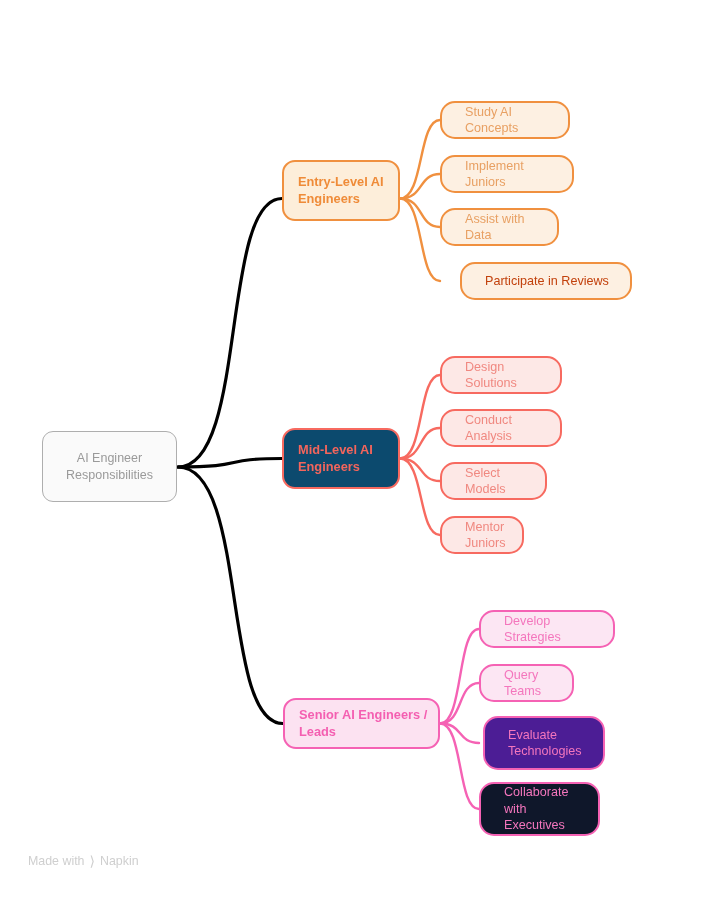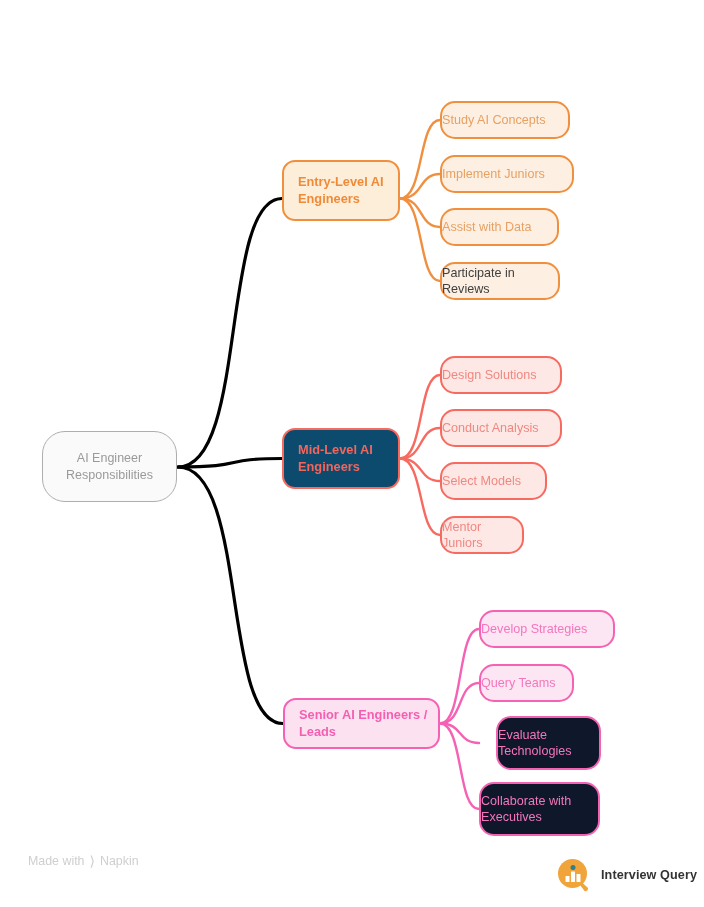--- a/index.html
+++ b/index.html
@@ -45,21 +45,21 @@
     box-sizing: border-box;
     display: flex;
     align-items: center;
     border-style: solid;
     white-space: pre-line;
   }
   .node-root {
     border-width: 1.6px;
     border-color: #aeaeae;
     background: #fafafa;
-    border-radius: 23px;
+    border-radius: 11px;
     justify-content: center;
     text-align: center;
     color: #9a9a9a;
     font-size: 12.5px;
     line-height: 1.35;
   }
   .node-branch {
     border-width: 2.2px;
     border-radius: 13px;
     font-weight: bold;
@@ -67,21 +67,21 @@
     line-height: 1.32;
     padding-left: 14px;
     padding-right: 10px;
   }
   .node-leaf {
     border-width: 2.2px;
     border-radius: 15px;
     font-weight: normal;
     font-size: 12.6px;
     line-height: 1.3;
-    padding-left: 0;
+    padding-left: 23px;
     padding-right: 11px;
   }
   .footer-napkin {
     position: absolute;
     left: 28px;
     top: 854px;
     display: flex;
     align-items: center;
     gap: 5px;
     color: #cfcfcf;
@@ -141,50 +141,37 @@
 
   <div class="node node-root" style="left: 42px; top: 431px; width: 135px; height: 71px; border-color: rgb(174, 174, 174); background: rgb(250, 250, 250); color: rgb(154, 154, 154);">AI Engineer
 Responsibilities</div>
 
   <div id="branch-layer">
       <div class="node node-branch" style="left: 282px; top: 160px; width: 118px; height: 61px; background: rgb(253, 238, 218); border-color: rgb(240, 144, 63); color: rgb(239, 139, 56);">Entry-Level AI
 Engineers</div>
       <div class="node node-leaf" style="left: 440px; top: 101px; width: 130px; height: 38px; background: rgb(253, 240, 226); border-color: rgb(240, 144, 63); color: rgb(232, 160, 99);">Study AI Concepts</div>
       <div class="node node-leaf" style="left: 440px; top: 155px; width: 134px; height: 38px; background: rgb(253, 240, 226); border-color: rgb(240, 144, 63); color: rgb(232, 160, 99);">Implement Juniors</div>
       <div class="node node-leaf" style="left: 440px; top: 208px; width: 119px; height: 38px; background: rgb(253, 240, 226); border-color: rgb(240, 144, 63); color: rgb(232, 160, 99);">Assist with Data</div>
-      <div class="node node-leaf" style="left: 440px; top: 262px; width: 120px; height: 38px; background: rgb(253, 240, 226); border-color: rgb(240, 144, 63); color: #404040;">Participate in Reviews</div>
+      <div class="node node-leaf" style="left: 460px; top: 262px; width: 172px; height: 38px; background: rgb(253, 240, 226); border-color: rgb(240, 144, 63); color: #c2410c;">Participate in Reviews</div>
       <div class="node node-branch" style="left: 282px; top: 428px; width: 118px; height: 61px; background: #0c4a6e; border-color: rgb(247, 106, 96); color: rgb(244, 101, 92);">Mid-Level AI
 Engineers</div>
       <div class="node node-leaf" style="left: 440px; top: 356px; width: 122px; height: 38px; background: rgb(253, 232, 230); border-color: rgb(247, 106, 96); color: rgb(240, 136, 128);">Design Solutions</div>
       <div class="node node-leaf" style="left: 440px; top: 409px; width: 122px; height: 38px; background: rgb(253, 232, 230); border-color: rgb(247, 106, 96); color: rgb(240, 136, 128);">Conduct Analysis</div>
       <div class="node node-leaf" style="left: 440px; top: 462px; width: 107px; height: 38px; background: rgb(253, 232, 230); border-color: rgb(247, 106, 96); color: rgb(240, 136, 128);">Select Models</div>
       <div class="node node-leaf" style="left: 440px; top: 516px; width: 84px; height: 38px; background: rgb(253, 232, 230); border-color: rgb(247, 106, 96); color: rgb(240, 136, 128);">Mentor Juniors</div>
       <div class="node node-branch" style="left: 283px; top: 698px; width: 157px; height: 51px; background: rgb(252, 226, 241); border-color: rgb(245, 98, 180); color: rgb(244, 95, 177);">Senior AI Engineers /
 Leads</div>
       <div class="node node-leaf" style="left: 479px; top: 610px; width: 136px; height: 38px; background: rgb(252, 230, 243); border-color: rgb(245, 98, 180); color: rgb(244, 118, 189);">Develop Strategies</div>
       <div class="node node-leaf" style="left: 479px; top: 664px; width: 95px; height: 38px; background: rgb(252, 230, 243); border-color: rgb(245, 98, 180); color: rgb(244, 118, 189);">Query Teams</div>
-      <div class="node node-leaf" style="left: 496px; top: 716px; width: 105px; height: 54px; background: #0f172a; border-color: rgb(245, 98, 180); color: rgb(244, 118, 189);">Evaluate
+      <div class="node node-leaf" style="left: 483px; top: 716px; width: 122px; height: 54px; background: #4c1d95; border-color: rgb(245, 98, 180); color: rgb(244, 118, 189);">Evaluate
 Technologies</div>
       <div class="node node-leaf" style="left: 479px; top: 782px; width: 121px; height: 54px; background: #0f172a; border-color: rgb(245, 98, 180); color: rgb(244, 118, 189);">Collaborate with
 Executives</div>
     </div>
 
   <div class="footer-napkin">
     <span>Made with</span>
     <span class="napkin-glyph">⟩</span>
     <span>Napkin</span>
   </div>
 
-  <div class="brand">
-    <span class="brand-mark">
-      <svg viewBox="0 0 36 36" width="36" height="36" xmlns="http://www.w3.org/2000/svg">
-        <circle cx="16.5" cy="16.5" r="14.5" fill="#f0a43a"></circle>
-        <path d="M25.5 25 L32 31 A2.6 2.6 0 0 1 28.6 34 L24 28 Z" fill="#f0a43a"></path>
-        <rect x="9.5" y="19" width="4" height="6" rx="0.6" fill="#ffffff"></rect>
-        <rect x="15" y="14.5" width="4" height="10.5" rx="0.6" fill="#ffffff"></rect>
-        <rect x="20.5" y="17" width="4" height="8" rx="0.6" fill="#ffffff"></rect>
-        <circle cx="17" cy="10.6" r="2.5" fill="#2f7f8f"></circle>
-      </svg>
-    </span>
-    <span class="brand-label">Interview Query</span>
-  </div>
 
 </div>
 
 </body></html>

